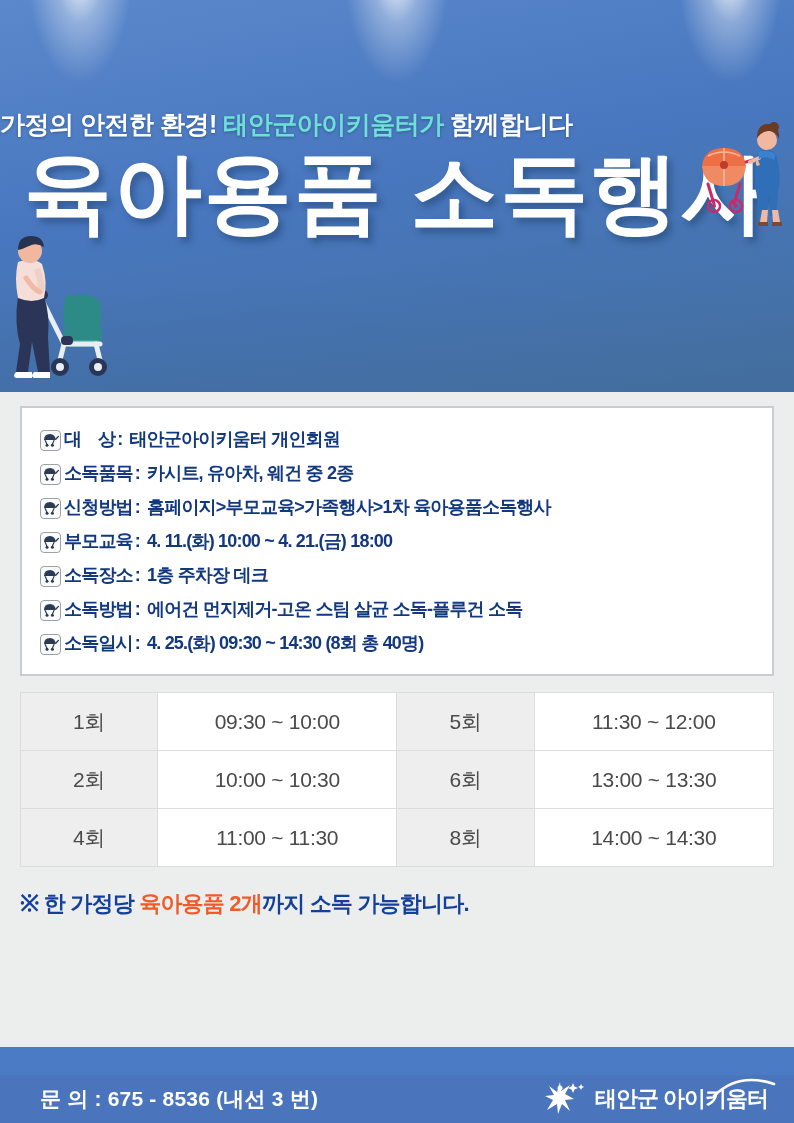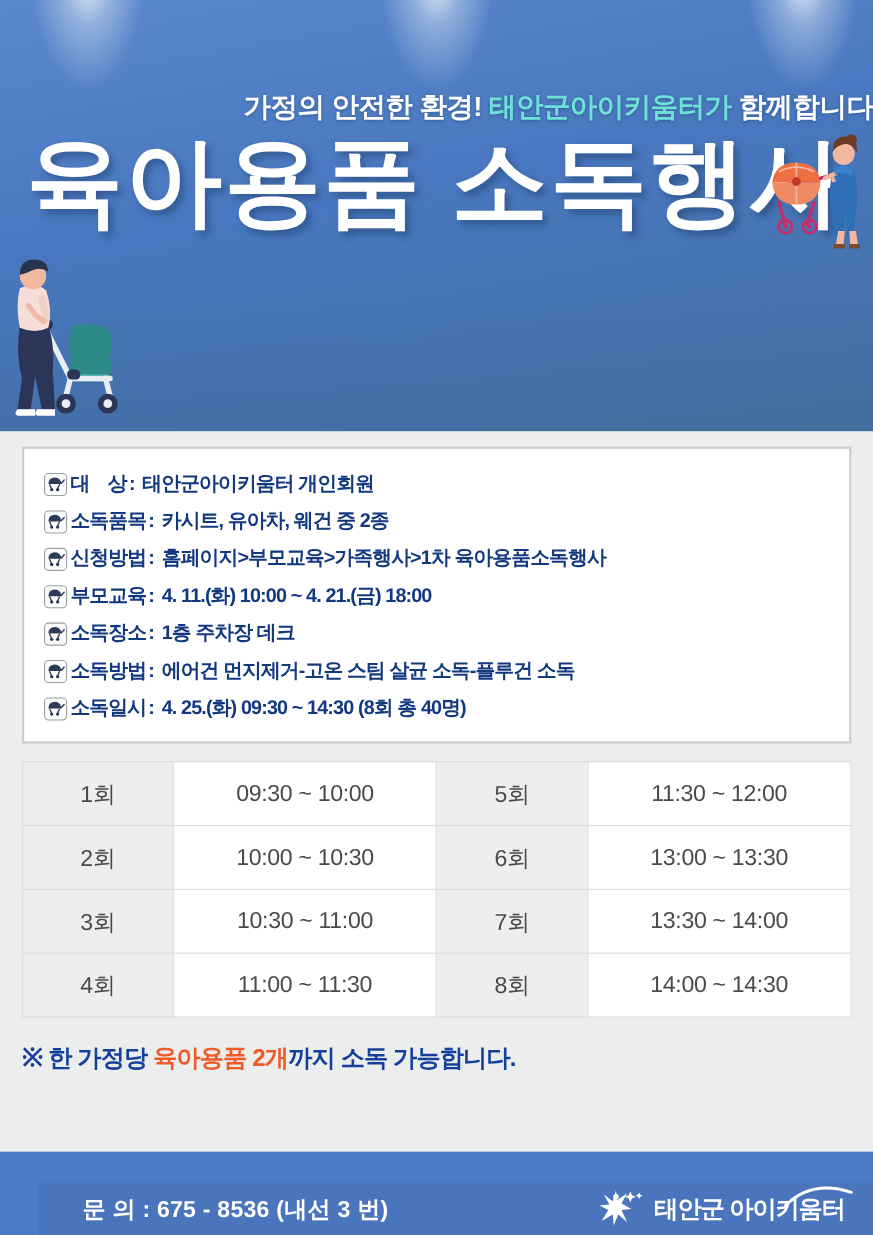--- a/index.html
+++ b/index.html
@@ -28,22 +28,22 @@
   }
   #hero::after{
     content:"";
     position:absolute; left:0; right:0; bottom:0; height:120px;
     background:linear-gradient(to bottom, rgba(60,100,150,0) 0%, rgba(60,100,150,0.25) 100%);
     pointer-events:none;
   }
 
   .headline {
     position: relative;
-    text-align: right;
-    padding-top: 80px;
+    text-align: left;
+    padding-top: 108px;
     font-size: 25px;
     font-weight: bold;
     letter-spacing: -0.5px;
     color: #ffffff;
     text-shadow: 0 1px 3px rgba(20,50,90,.45);
     z-index: 4;
   }
   .headline .accent { color: #6ee0d8; }
 
   .bigtitle {
@@ -172,21 +172,20 @@
   
   #footer {
     position: absolute;
     left: 0; right: 0; bottom: 0;
     height: 48px;
     background: #4a74bb;
     display: flex;
     align-items: center;
     justify-content: space-between;
     padding: 0 26px 0 40px;
-    margin-left: 35px;
   }
   #footer-contact {
     color: #ffffff;
     font-size: 21px;
     font-weight: bold;
     letter-spacing: 0.2px;
     white-space: nowrap;
   }
   #footer-logo {
     display: flex;
@@ -382,26 +381,20 @@
             <td class="lbl">5회</td>
             <td class="val">11:30 ~ 12:00</td>
           </tr>
           <tr>
             <td class="lbl">2회</td>
             <td class="val">10:00 ~ 10:30</td>
             <td class="lbl">6회</td>
             <td class="val">13:00 ~ 13:30</td>
           </tr>
           <tr>
-            <td class="lbl">3회</td>
-            <td class="val">10:30 ~ 11:00</td>
-            <td class="lbl">7회</td>
-            <td class="val">13:30 ~ 14:00</td>
-          </tr>
-          <tr>
             <td class="lbl">4회</td>
             <td class="val">11:00 ~ 11:30</td>
             <td class="lbl">8회</td>
             <td class="val">14:00 ~ 14:30</td>
           </tr>
         </tbody>
     </table>
 
     <div id="note">
       <span class="mark">※</span><span> 한 가정당 </span><span class="hot">육아용품 2개</span><span>까지 소독 가능합니다.</span>

